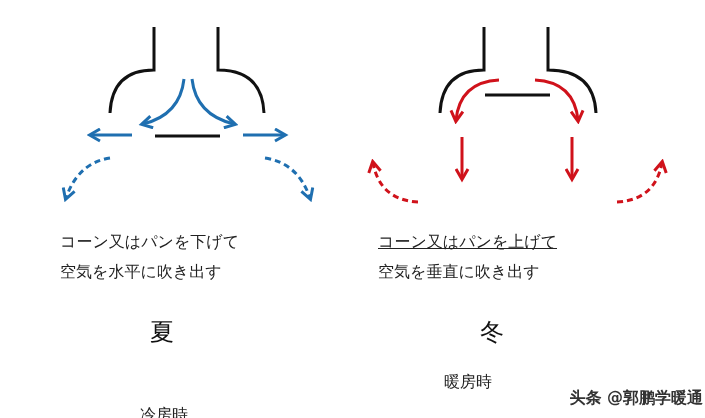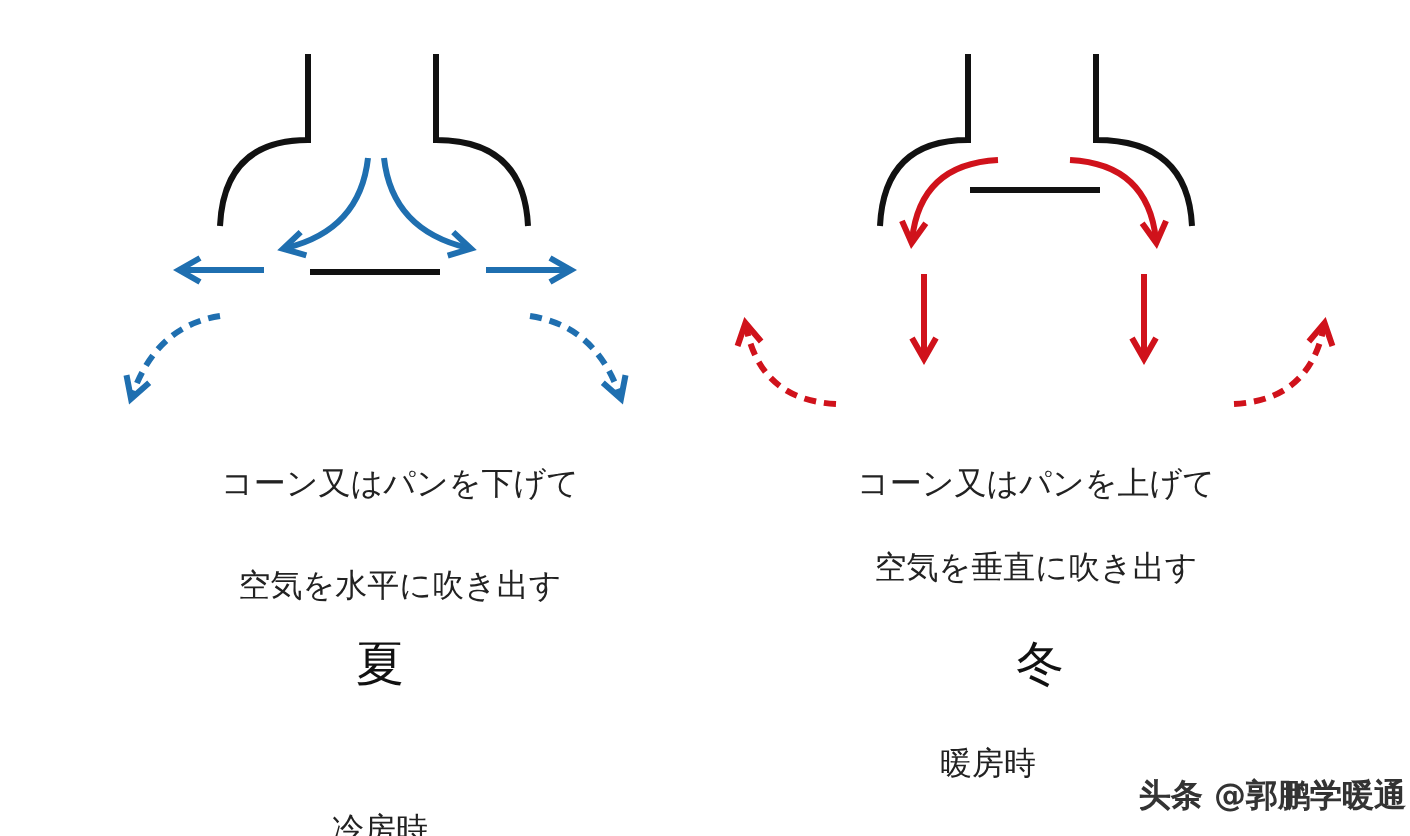--- a/index.html
+++ b/index.html
@@ -1,19 +1,19 @@
 <!DOCTYPE html>
 <html><head>
 <meta charset="utf-8">
 <style>
   html, body { margin: 0; padding: 0; background: #ffffff; }
   body { width: 705px; height: 418px; position: relative; overflow: hidden;
          font-family: "DejaVu Sans", sans-serif; color: #222; }
   svg.diagram { position: absolute; left: 0; top: 0; }
-  .txt { position: absolute; white-space: nowrap; text-align: center; }
+  .txt { position: absolute; white-space: nowrap; }
   .desc { font-size: 16px; line-height: 20px; color: #222; }
   .season { font-size: 24px; line-height: 28px; color: #111; }
   .mode { font-size: 16px; line-height: 20px; color: #222; }
   .watermark { font-size: 16px; color: #333; font-weight: bold; }
 </style>
 </head>
 <body>
 
 <svg class="diagram" width="705" height="418" viewBox="0 0 705 418">
   <defs>
@@ -52,22 +52,22 @@
       <path d="M535,80 Q574,82 578,120" marker-end="url(#ar)"></path>
       <line x1="462" y1="137" x2="462" y2="178" marker-end="url(#ar)"></line>
       <line x1="572" y1="137" x2="572" y2="178" marker-end="url(#ar)"></line>
       <path d="M418,202 Q380,200 373,163" stroke-dasharray="6,4" marker-end="url(#ar)"></path>
       <path d="M617,202 Q655,200 662,163" stroke-dasharray="6,4" marker-end="url(#ar)"></path>
     </g>
   </g>
 </svg>
 
 <div class="txt desc" style="left:60px; top:232px; width:280px;">コーン又はパンを下げて</div>
-<div class="txt desc" style="left:60px; top:262px; width:280px;margin-top:21px;">空気を水平に吹き出す</div>
+<div class="txt desc" style="left:60px; top:262px; width:280px;">空気を水平に吹き出す</div>
 <div class="txt season" style="left:150px; top:318px; width:80px;">夏</div>
 <div class="txt mode" style="left:140px; top:372px; width:100px;margin-top:33px;">冷房時</div>
 
-<div class="txt desc" style="left:378px; top:232px; width:280px;">コーン又はパンを上げて</div>
-<div class="txt desc" style="left:378px; top:262px; width:280px;margin-top:12px;">空気を垂直に吹き出す</div>
+<div class="txt desc" style="left:378px; top:232px; width:280px;text-decoration:underline;">コーン又はパンを上げて</div>
+<div class="txt desc" style="left:378px; top:262px; width:280px;">空気を垂直に吹き出す</div>
 <div class="txt season" style="left:480px; top:318px; width:80px;">冬</div>
 <div class="txt mode" style="left:444px; top:372px; width:100px;">暖房時</div>
 
 <div class="txt watermark" style="left:543px; top:388px; width:160px; text-align:right;">头条 @郭鹏学暖通</div>
 
 </body></html>

